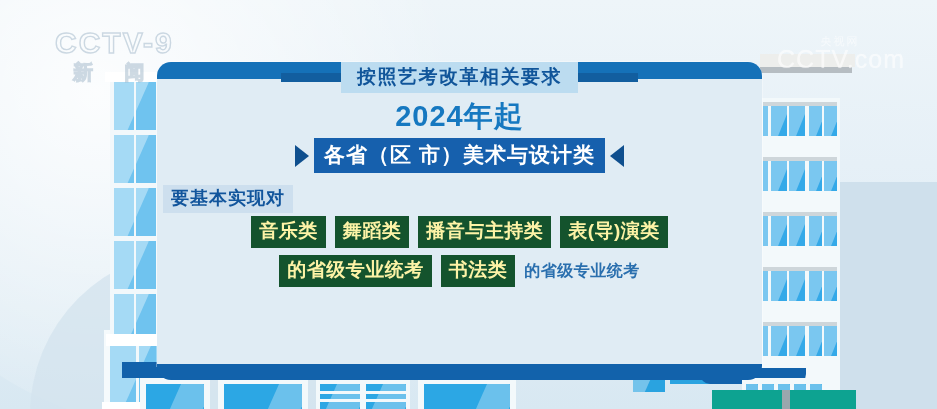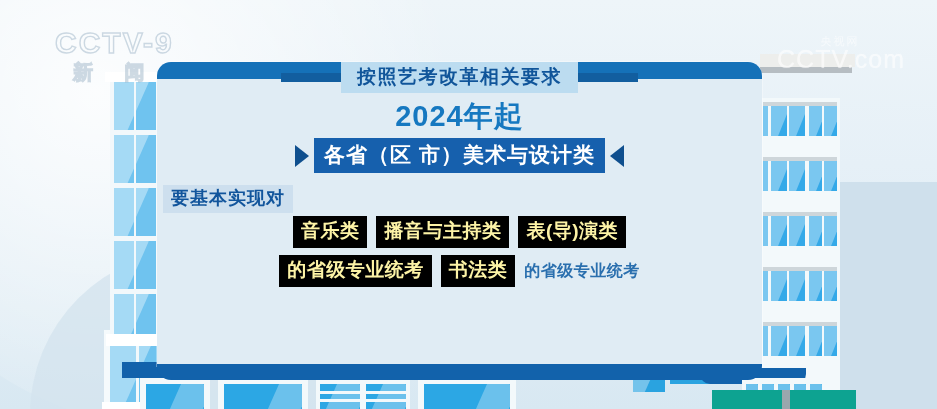--- a/index.html
+++ b/index.html
@@ -417,21 +417,21 @@
     width: 605px;
   }
   .tagrow {
     display: flex;
     align-items: baseline;
     justify-content: center;
     gap: 9px;
     margin-bottom: 7px;
   }
   .tag {
-    background: #000000;
+    background: #14532d;
     color: #fdf3a6;
     font-size: 19px;
     font-weight: bold;
     letter-spacing: .5px;
     padding: 3px 8px 5px;
     line-height: 1.25;
     white-space: nowrap;
   }
   .tail-txt {
     color: #2a6fae;
@@ -628,20 +628,21 @@
       <div class="tri right"></div>
     </div>
 
     <div class="sub">
       <span>要基本实现对</span>
     </div>
 
     <div class="tags">
       <div class="tagrow">
         <span class="tag">音乐类</span>
+        <span class="tag">舞蹈类</span>
         <span class="tag">播音与主持类</span>
         <span class="tag">表(导)演类</span>
       </div>
       <div class="tagrow">
         <span class="tag">的省级专业统考</span>
         <span class="tag">书法类</span>
         <span class="tail-txt">的省级专业统考</span>
       </div>
     </div>
   </div>

